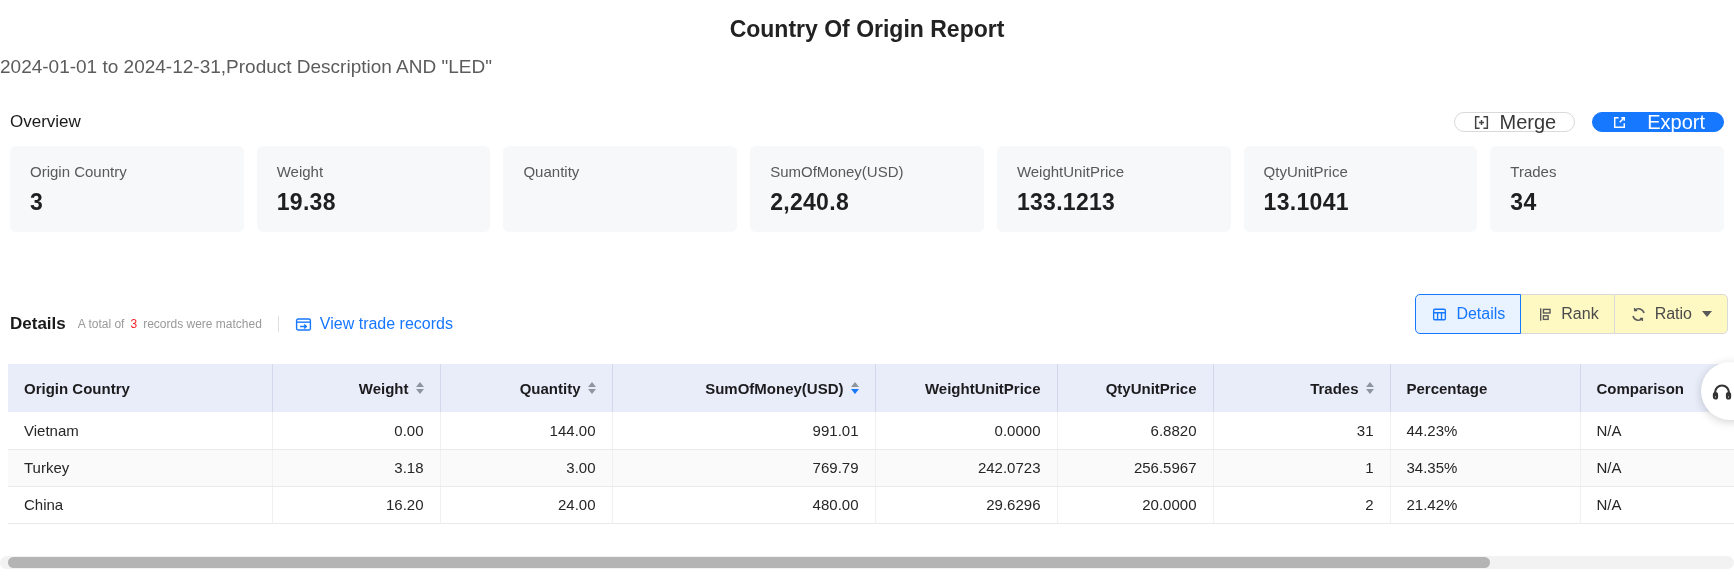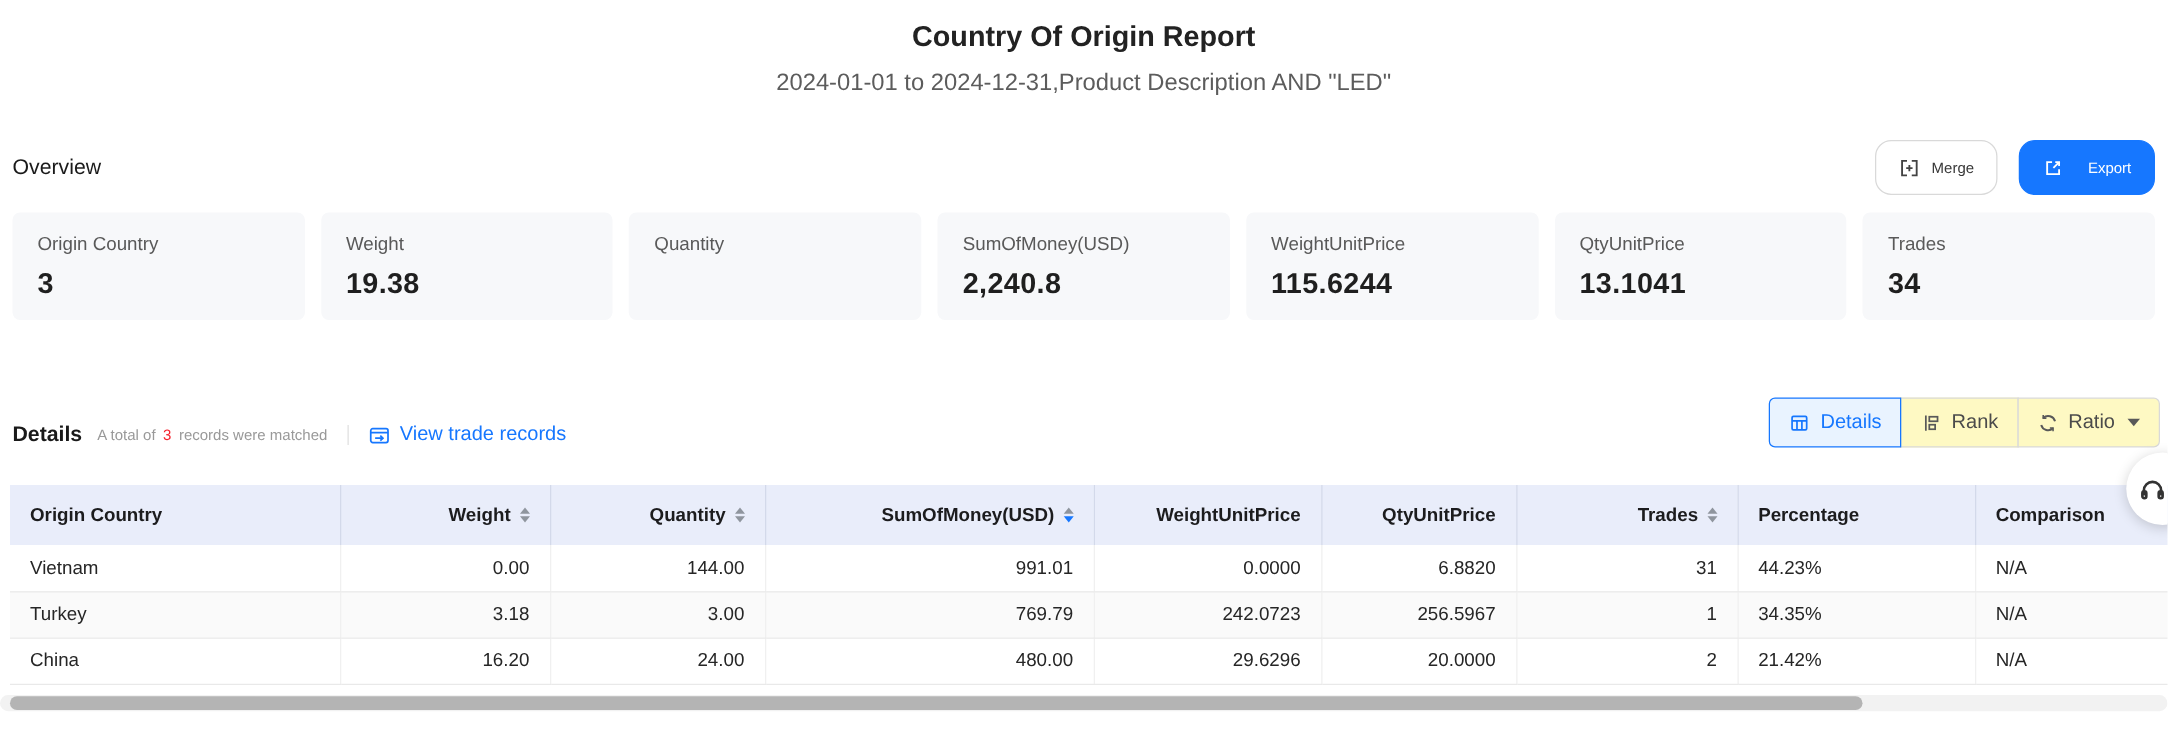--- a/index.html
+++ b/index.html
@@ -3,29 +3,29 @@
 <meta charset="utf-8">
 <style>
   * { box-sizing: border-box; }
   html,body { margin:0; padding:0; }
   body {
     width:1734px; height:585px; overflow:hidden; background:#fff;
     font-family:"Liberation Sans", sans-serif; color:#262626; position:relative;
   }
   
   .title { text-align:center; margin-top:16px; font-size:23px; font-weight:600; color:#222; }
-  .subtitle { text-align:center; margin-top:13px; font-size:19px; color:#5c5c5c; }
+  .subtitle { margin-top:13px; font-size:19px; color:#5c5c5c; }
 
   
   .overview-bar { display:flex; justify-content:space-between; align-items:center; margin:34px 10px 0 10px; }
   .section-title { font-size:17px; font-weight:400; color:#1a1a1a; }
   .actions { display:flex; gap:17px; }
   .btn {
-    display:inline-flex; align-items:center; gap:9px; height:44px; padding:0 18px;
-    border:1px solid #d9d9d9; background:#fff; border-radius:13px; font-size:12px;
+    display:inline-flex; align-items:center; gap:9px; height:20px; padding:0 18px;
+    border:1px solid #d9d9d9; background:#fff; border-radius:13px; font-size:20px;
     color:#383838; cursor:pointer; font-family:inherit;
   }
   .btn.primary { background:#1677ff; border-color:#1677ff; color:#fff;gap:19px; }
 
   
   .cards { display:flex; gap:13px; margin:14px 10px 0 10px; }
   .card { flex:1; background:#f7f8fa; border-radius:6px; height:86px; padding:17px 20px; }
   .card .label { font-size:15px; color:#595959; }
   .card .value { font-size:23px; font-weight:700; color:#1f1f1f; margin-top:9px; letter-spacing:.3px; }
 
@@ -123,21 +123,21 @@
   </div>
   <div class="card">
     <div class="label">Quantity</div>
   </div>
   <div class="card">
     <div class="label">SumOfMoney(USD)</div>
     <div class="value">2,240.8</div>
   </div>
   <div class="card">
     <div class="label">WeightUnitPrice</div>
-    <div class="value">115.6244</div>
+    <div class="value">133.1213</div>
   </div>
   <div class="card">
     <div class="label">QtyUnitPrice</div>
     <div class="value">13.1041</div>
   </div>
   <div class="card">
     <div class="label">Trades</div>
     <div class="value">34</div>
   </div>
 </div>

